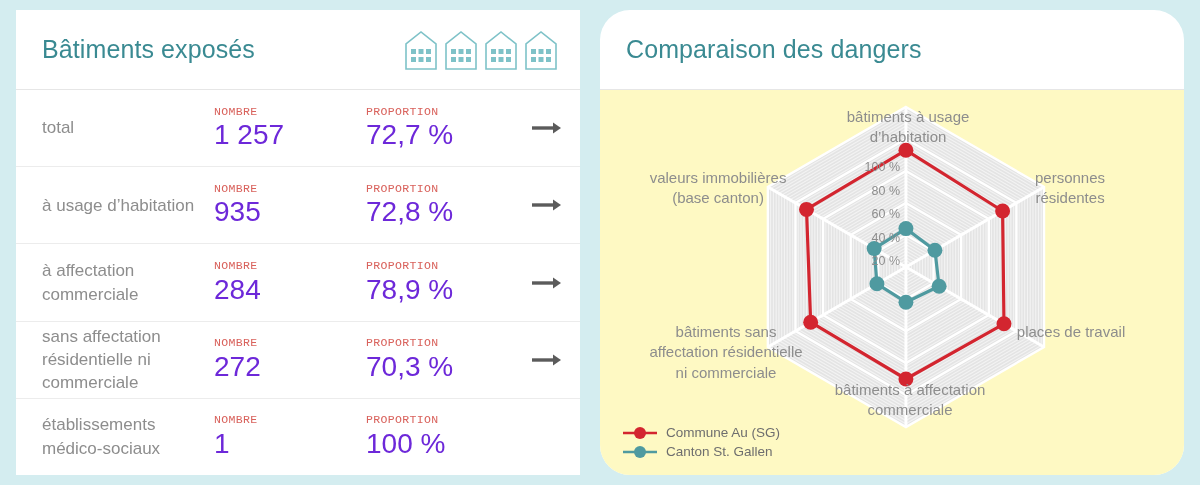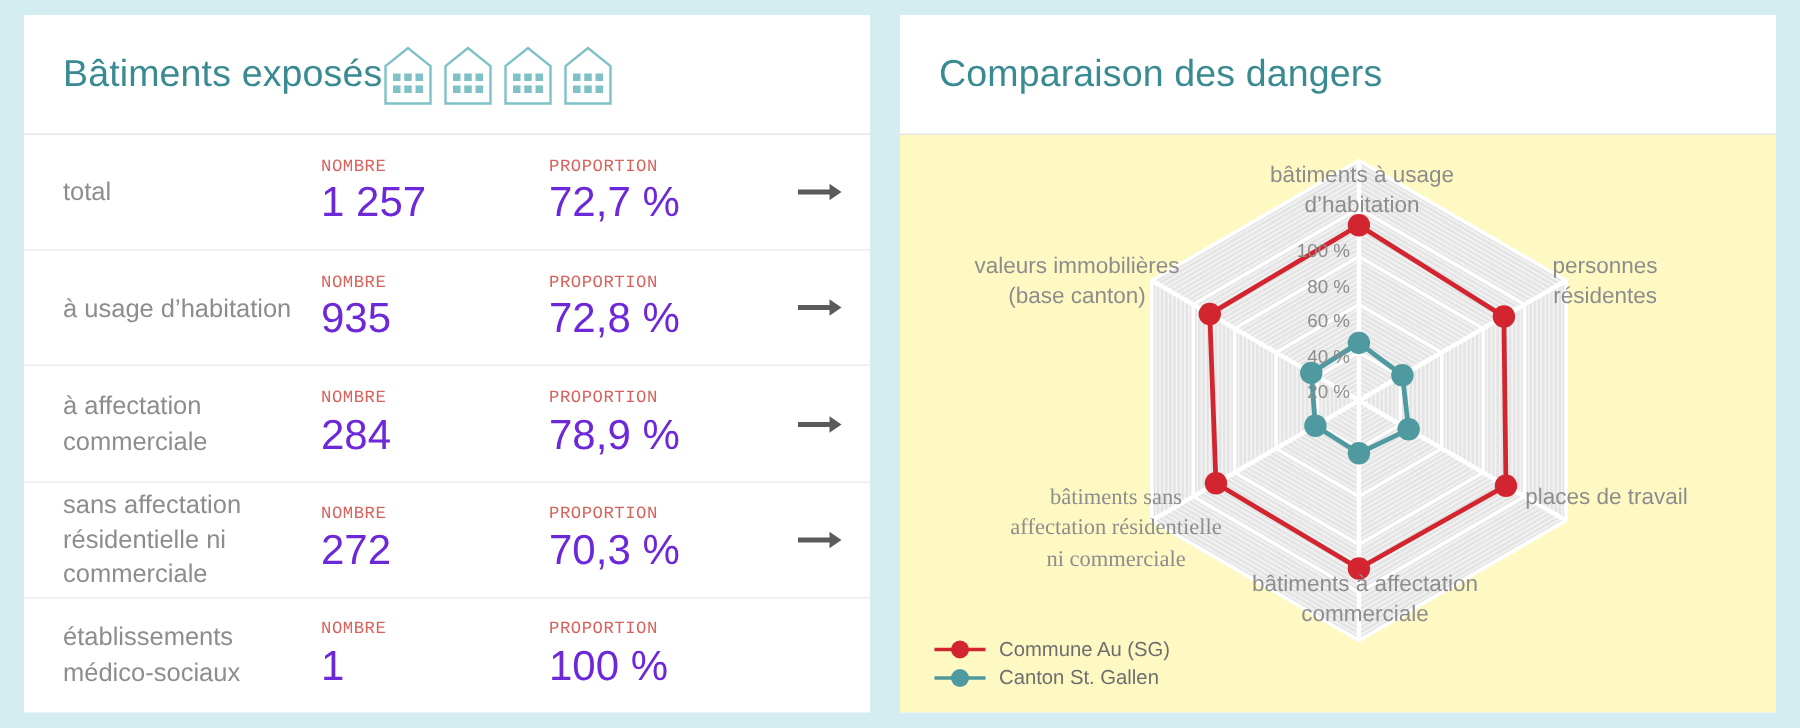--- a/index.html
+++ b/index.html
@@ -25,28 +25,28 @@
 
   
   .panel {
     background: #ffffff;
     box-sizing: border-box;
     display: flex;
     flex-direction: column;
     overflow: hidden;
   }
   .panel-left  { width: 566px; }
-  .panel-right { width: 586px; }
+  .panel-right { width: 586px; border-radius: 30px; }
 
   .panel-header {
     height: 80px;
     flex: 0 0 80px;
     display: flex;
     align-items: center;
-    justify-content: flex-start;
+    justify-content: space-between;
     padding: 0 22px 0 26px;
     box-sizing: border-box;
     border-bottom: 1px solid #e6e6e6;
   }
   .panel-title {
     font-size: 25px;
     color: #3a8a92;
     font-weight: normal;
     letter-spacing: 0.1px;
     white-space: nowrap;
@@ -404,21 +404,21 @@
           </g>
       </svg>
 
       <div class="axis-label" style="left:218px; top:17px; width:180px;">bâtiments à usage
 d’habitation</div>
       <div class="axis-label" style="left:400px; top:78px; width:140px;">personnes
 résidentes</div>
       <div class="axis-label" style="left:396px; top:232px; width:150px;">places de travail</div>
       <div class="axis-label" style="left:200px; top:290px; width:220px;">bâtiments à affectation
 commerciale</div>
-      <div class="axis-label" style="left:36px; top:232px; width:216px;font-family:Liberation Serif, serif;">bâtiments sans
+      <div class="axis-label" style="left:18px; top:232px; width:216px;">bâtiments sans
 affectation résidentielle
 ni commerciale</div>
       <div class="axis-label" style="left:18px; top:78px; width:200px;">valeurs immobilières
 (base canton)</div>
 
       <div class="tick-label" style="left:235px; top:70px; width:65px;">100 %</div>
       <div class="tick-label" style="left:235px; top:94px; width:65px;">80 %</div>
       <div class="tick-label" style="left:235px; top:117px; width:65px;">60 %</div>
       <div class="tick-label" style="left:235px; top:141px; width:65px;">40 %</div>
       <div class="tick-label" style="left:235px; top:164px; width:65px;">20 %</div>

